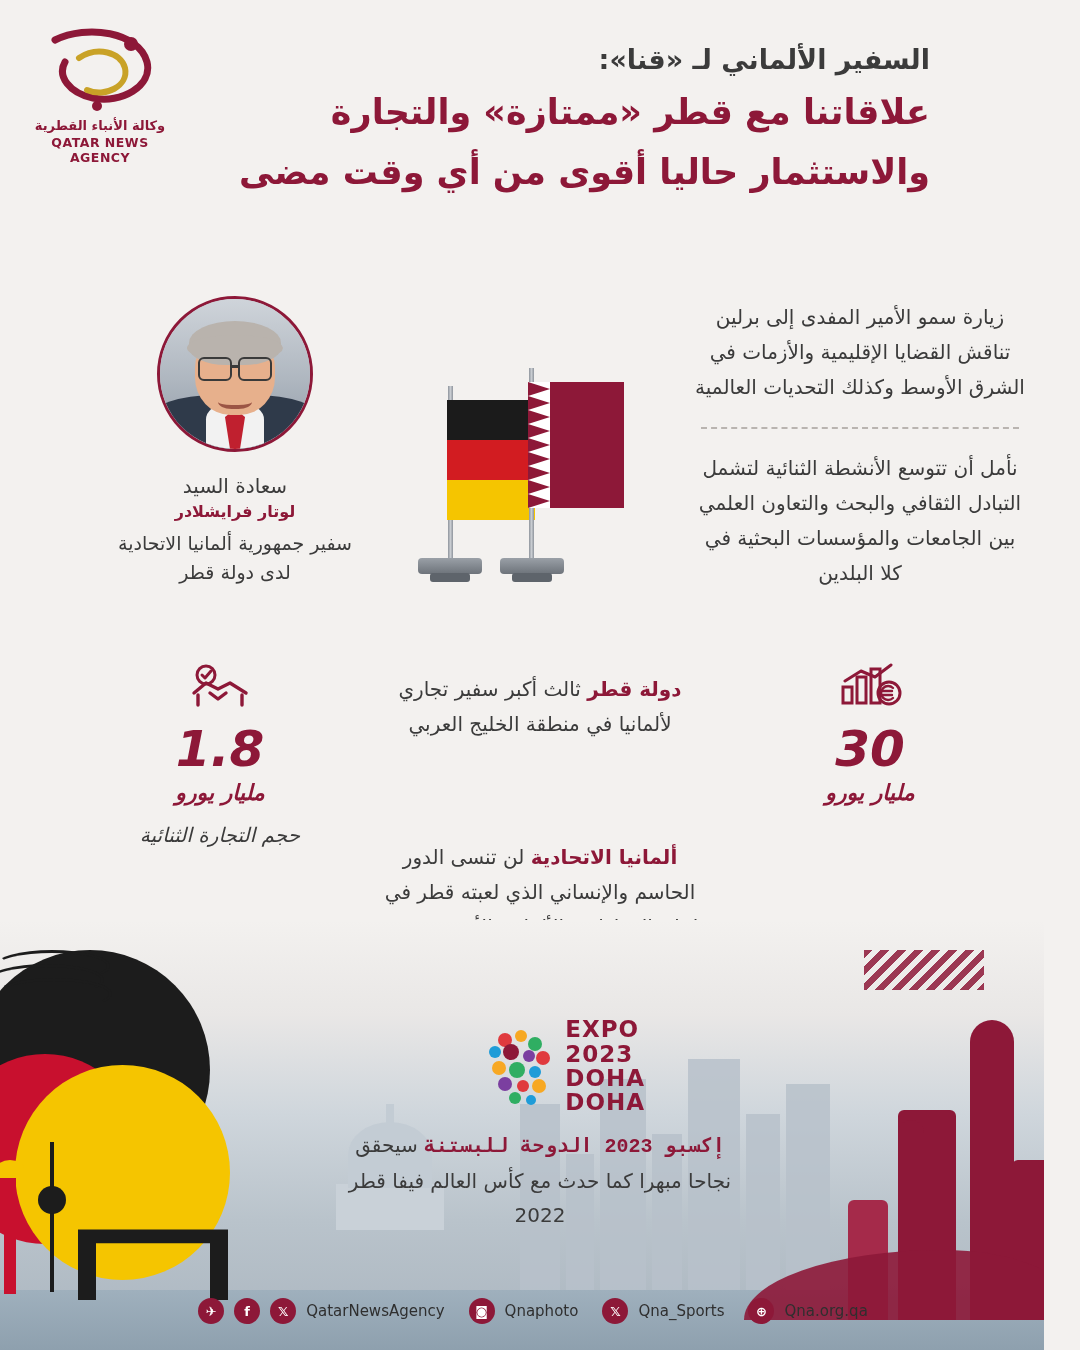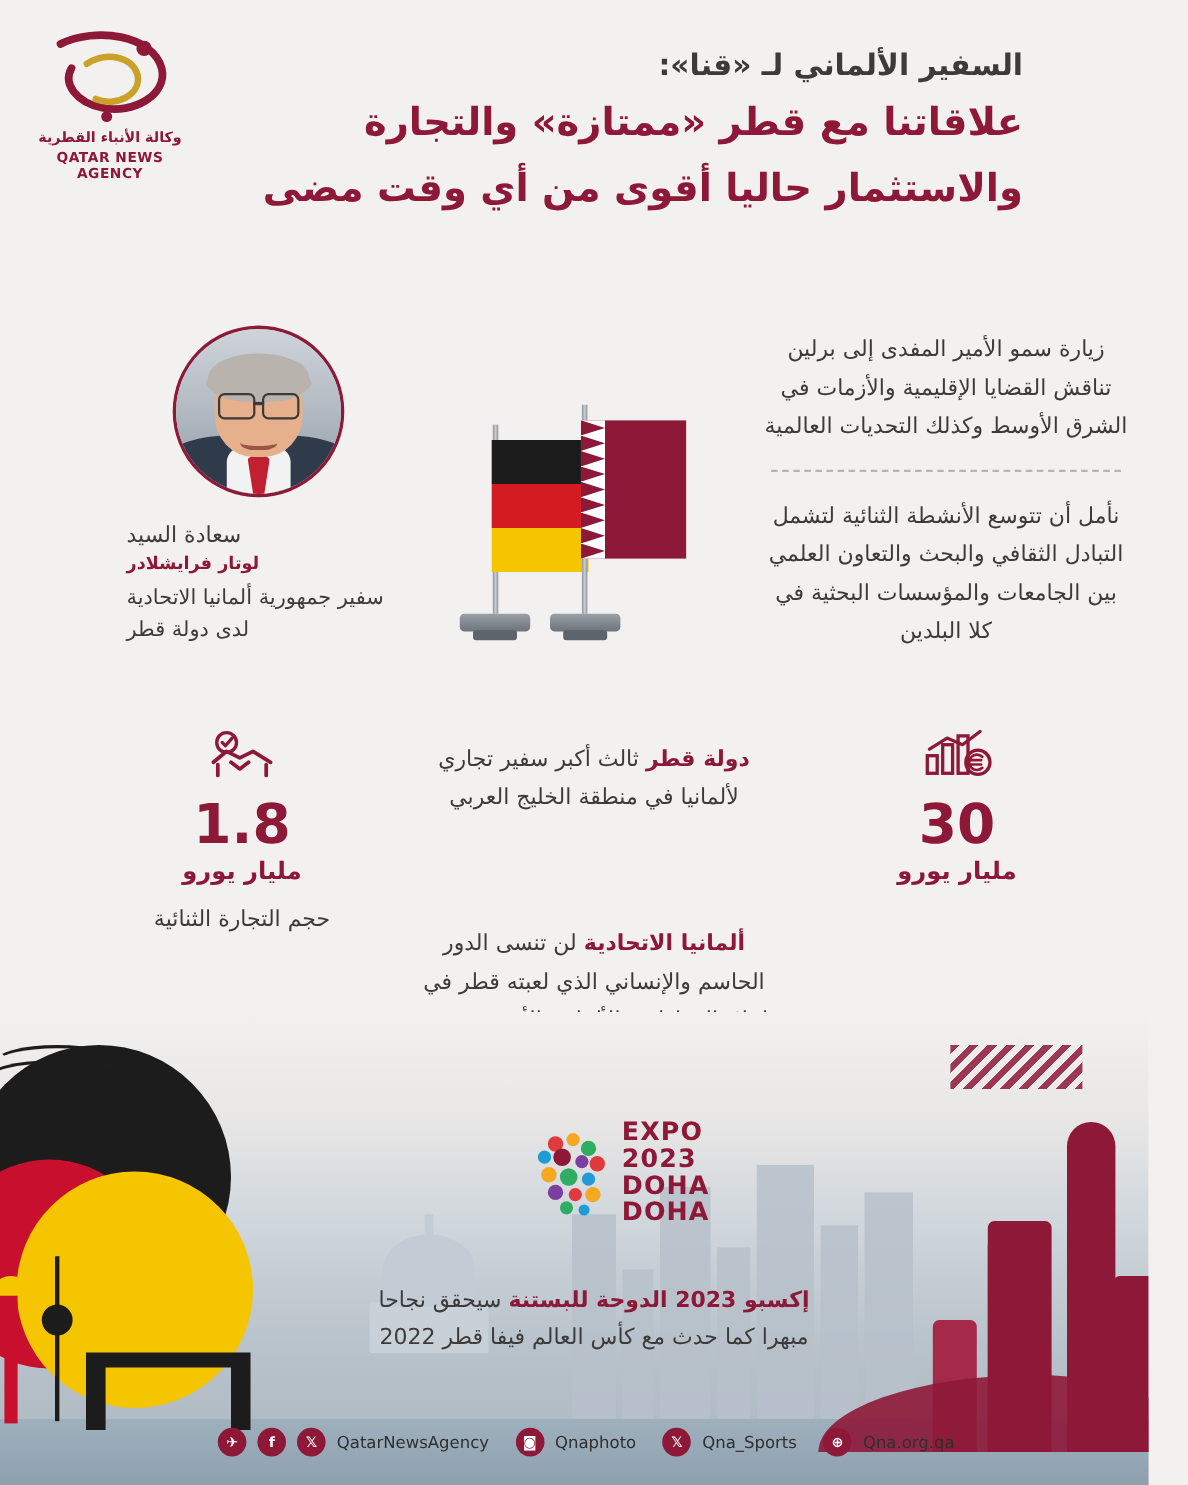--- a/index.html
+++ b/index.html
@@ -26,21 +26,21 @@
     font-size:35px;font-weight:bold;color:#8d1838;line-height:1.55;margin-top:6px;
   }
   
   .qna-logo{position:absolute;right:905px;top:28px;width:150px;height:135px;text-align:center;}
   .qna-mark{position:relative;width:130px;height:88px;margin:0 auto;}
   .qna-mark svg{display:block;margin:0 auto;}
   .qna-ar{font-size:13px;color:#8d1838;font-weight:bold;margin-top:2px;letter-spacing:0;}
   .qna-en{font-size:12.5px;color:#8d1838;font-weight:bold;letter-spacing:.5px;margin-top:2px;}
 
   
-  .amb{position:absolute;left:115px;top:296px;width:240px;text-align:left;}
+  .amb{position:absolute;left:115px;top:296px;width:240px;text-align:center;}
   .amb-photo{
     width:150px;height:150px;border-radius:50%;margin:0 auto;
     border:3px solid #8d1838;overflow:hidden;position:relative;background:#c9cdd3;
   }
   .amb-photo .bg{position:absolute;inset:0;background:linear-gradient(180deg,#cfd4da 0%,#aeb6bf 55%,#8f99a5 100%);}
   .face{position:absolute;left:50%;top:30px;transform:translateX(-50%);width:80px;height:86px;border-radius:46% 46% 44% 44%;background:#e7b08c;}
   .hair{position:absolute;left:50%;top:22px;transform:translateX(-50%);width:92px;height:44px;border-radius:50% 50% 40% 40%;background:#b9b3ad;}
   .hair:after{content:"";position:absolute;left:-2px;top:14px;width:96px;height:26px;border-radius:50%;background:#b9b3ad;}
   .glasses{position:absolute;left:50%;top:58px;transform:translateX(-50%);width:74px;height:20px;}
   .glasses i{position:absolute;top:0;width:30px;height:20px;border:2.5px solid #3a3a3a;border-radius:6px;}
@@ -69,21 +69,21 @@
       clip-path:polygon(0 0,100% 0,100% 100%,0 100%);}
   .qa .serr{position:absolute;left:0;top:0;width:22px;height:126px;background:#fff;}
   .qa .serr i{position:absolute;left:0;width:22px;height:14.0px;background:#8d1838;clip-path:polygon(0 0,100% 50%,0 100%);}
 
   
   .quotes{position:absolute;right:55px;top:300px;width:330px;text-align:center;direction:rtl;}
   .quote{font-size:20px;color:#3b3b3b;line-height:1.75;}
   .dashed{border-top:2px dashed #b9b4b0;margin:22px 6px;}
 
   
-  .stat{position:absolute;width:260px;text-align:center;}
+  .stat{position:absolute;width:260px;text-align:center;font-style:italic;}
   .stat.left{left:90px;top:660px;}
   .stat.right{right:80px;top:660px;}
   .stat-ico{height:58px;display:flex;align-items:center;justify-content:center;}
   .stat-num{font-size:50px;font-weight:bold;color:#8d1838;line-height:1;margin-top:6px;}
   .stat-unit{font-size:22px;font-weight:bold;color:#8d1838;margin-top:6px;}
   .stat-desc{font-size:20px;color:#3b3b3b;line-height:1.6;margin-top:14px;}
 
   
   .center-block{position:absolute;width:330px;text-align:center;direction:rtl;font-size:20px;color:#3b3b3b;line-height:1.75;}
   .center-block .hl{color:#8d1838;font-weight:bold;}
@@ -127,21 +127,21 @@
   .qa-art .zig{position:absolute;right:90px;bottom:330px;width:120px;height:40px;
     background:repeating-linear-gradient(135deg,#8d1838 0 6px,transparent 6px 12px);opacity:.85;}
 
   
   .expo{position:absolute;left:455px;bottom:236px;width:190px;height:96px;display:flex;align-items:center;gap:6px;}
   .expo-txt{color:#8d1838;font-weight:bold;font-size:23px;line-height:1.06;letter-spacing:1px;direction:ltr;text-align:left;}
   .expo-mark{width:84px;height:84px;position:relative;}
 
   .expo-caption{position:absolute;left:340px;bottom:118px;width:400px;text-align:center;direction:rtl;
     font-size:20px;color:#3b3b3b;line-height:1.7;}
-  .expo-caption .hl{color:#8d1838;font-weight:bold;}
+  .expo-caption .hl{color:#8d1838;font-weight:bold;font-family:Liberation Mono, monospace;}
 
   
   .social{position:absolute;left:0;bottom:26px;width:1080px;display:flex;justify-content:center;align-items:center;gap:10px;direction:ltr;}
   .sico{width:26px;height:26px;border-radius:50%;background:#8d1838;color:#fff;display:flex;align-items:center;justify-content:center;font-size:13px;font-weight:bold;}
   .shandle{font-size:15px;color:#2f2f2f;margin-right:14px;}
 </style>
 </head>
 <body>
 
 <div class="page">

